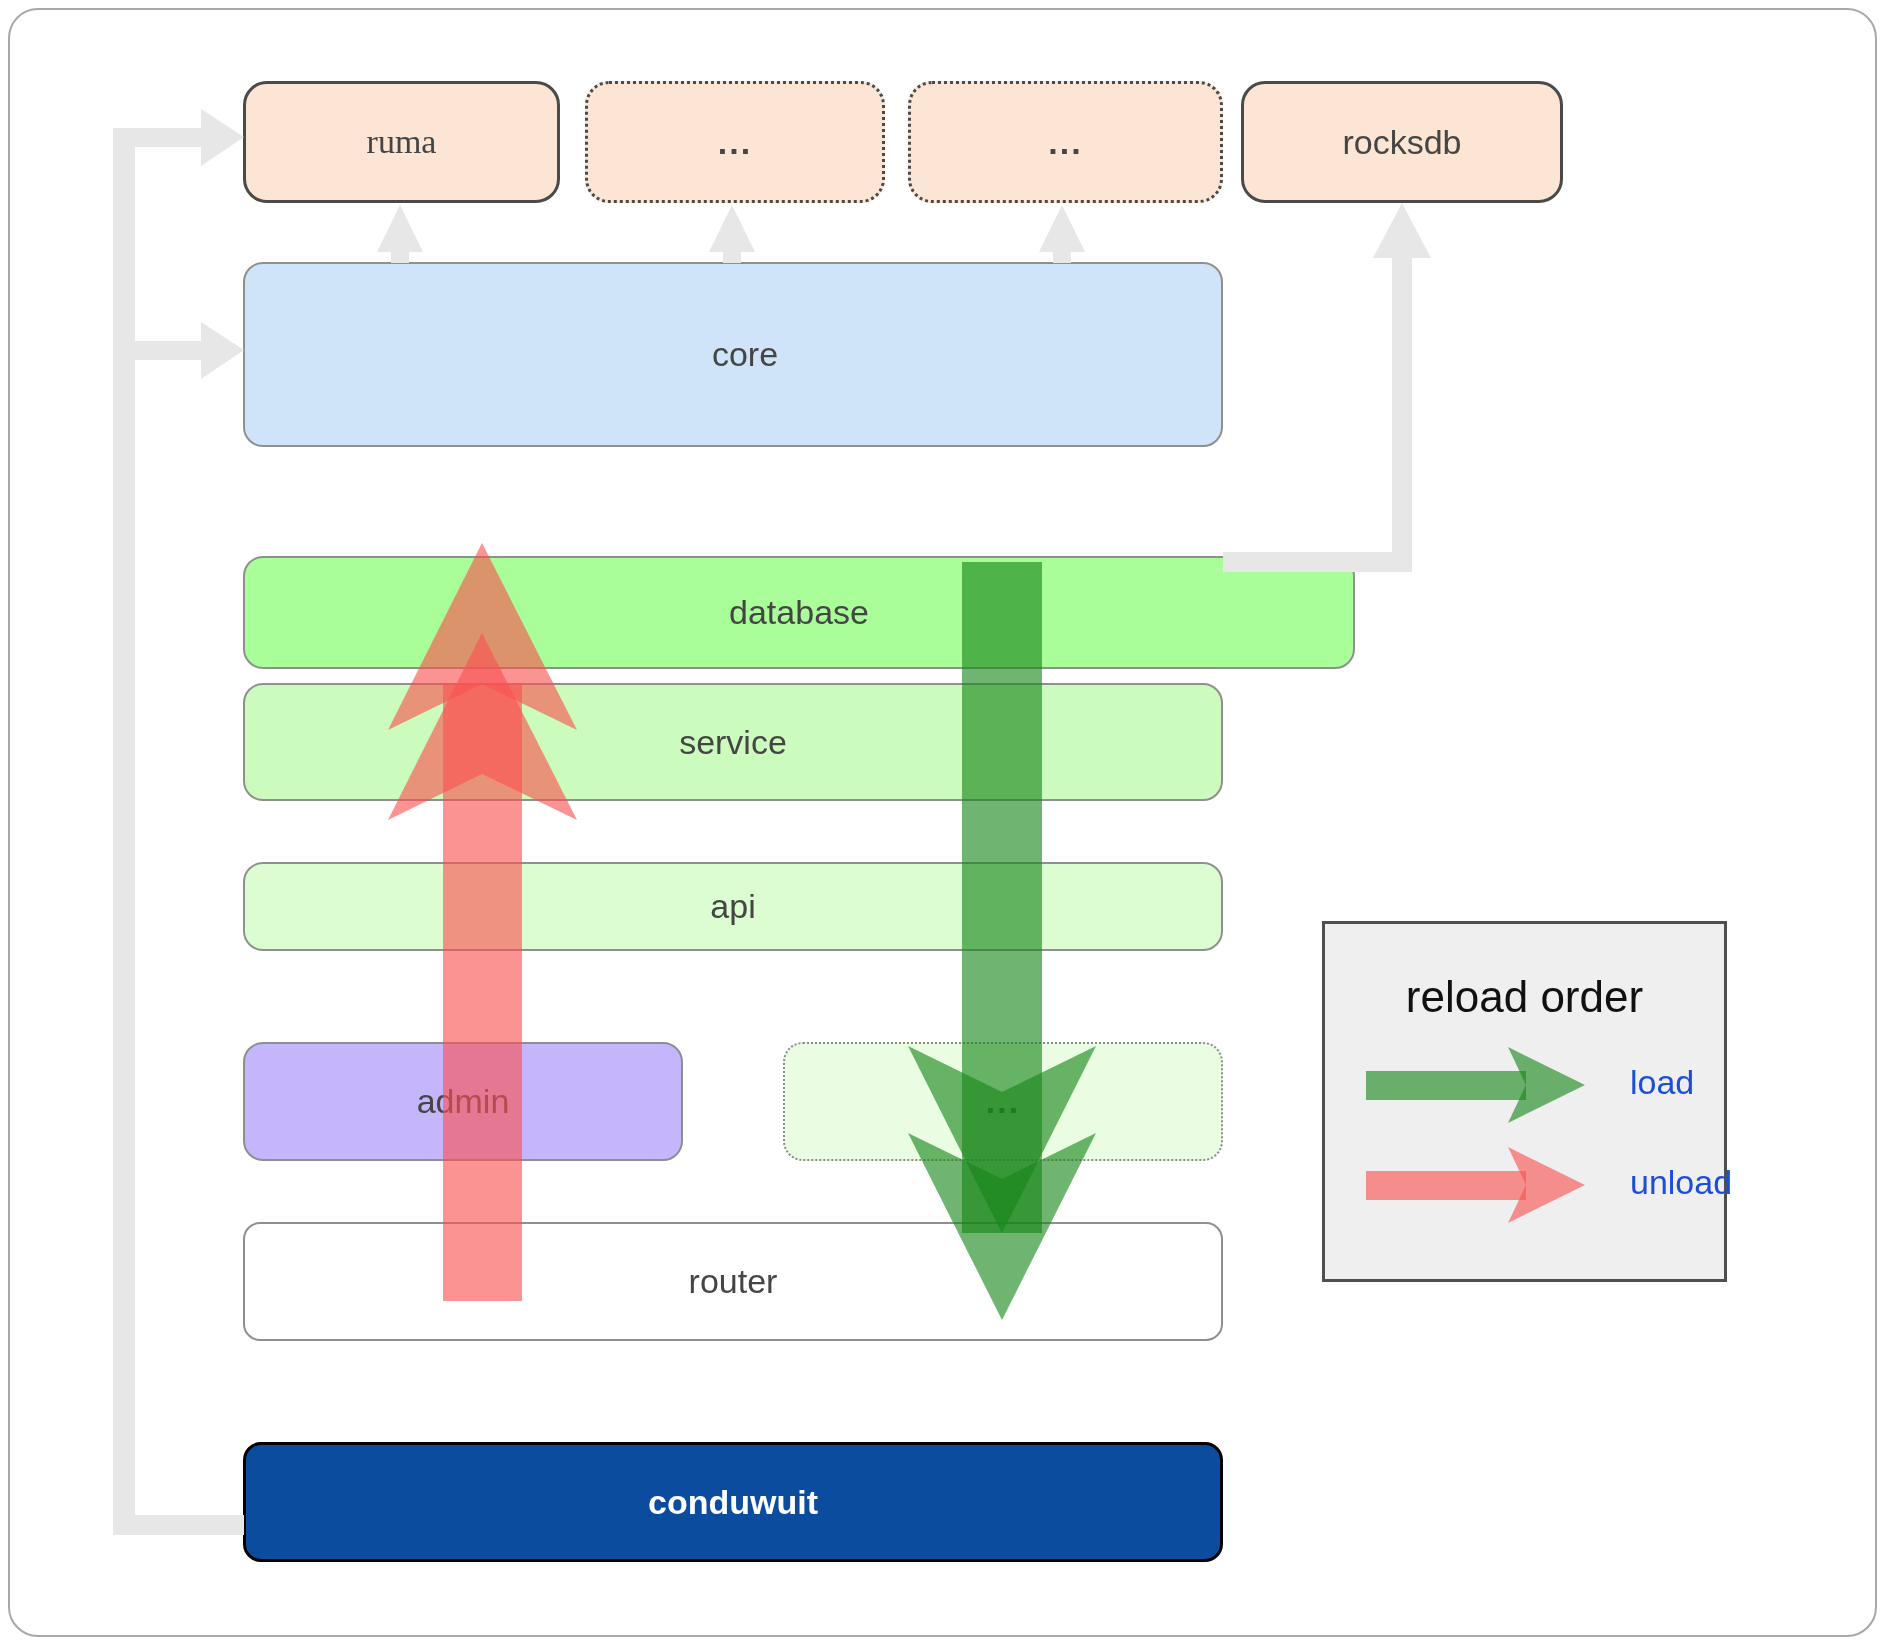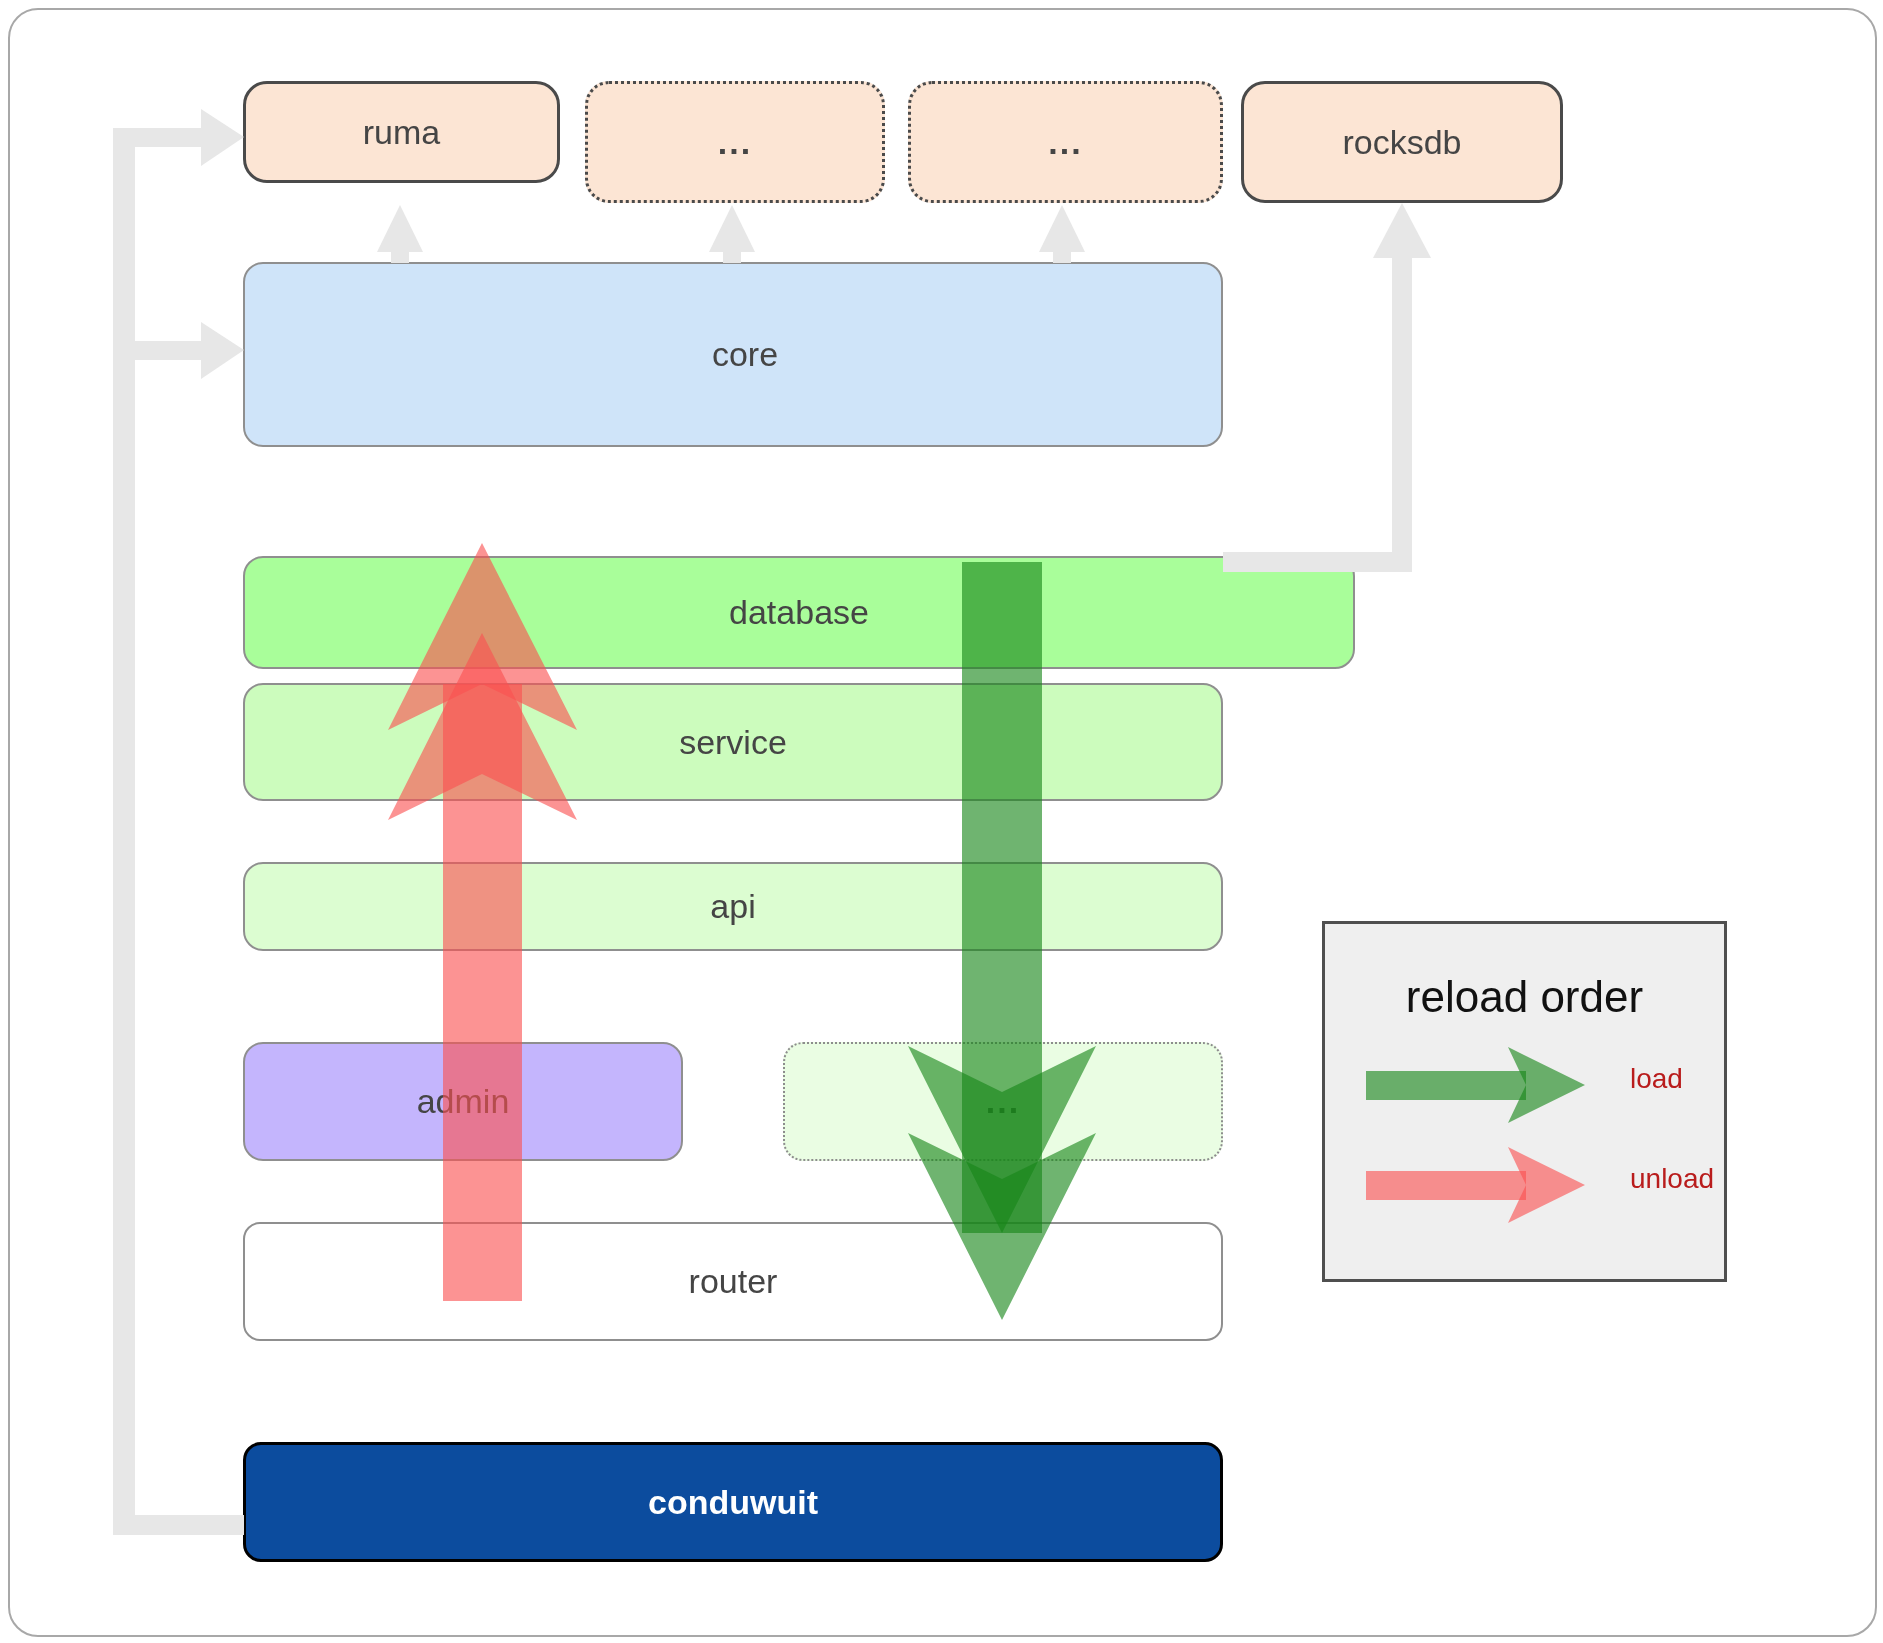--- a/index.html
+++ b/index.html
@@ -9,40 +9,40 @@
          border-radius:30px;}
   .box{position:absolute;box-sizing:border-box;display:flex;align-items:center;justify-content:center;
        font-size:34px;color:#454545;border-radius:20px;}
   .box span{display:block;}
   .top{border-radius:24px;}
   .peach{background:#fce5d4;}
   .solid-dark{border:3px solid #4a4a4a;}
   .dotted-dark{border:3px dotted #4a4a4a;}
   .gray-border{border:2px solid #8f8f8f;}
   .dots{font-weight:700;letter-spacing:2px;}
-  #box-ruma{left:243px;top:81px;width:317px;height:102px;}
+  #box-ruma{left:243px;top:81px;width:317px;height:122px;font-family:Liberation Serif, serif;}
   #box-misc1{left:585px;top:81px;width:300px;height:122px;}
   #box-misc2{left:908px;top:81px;width:315px;height:122px;}
   #box-rocksdb{left:1241px;top:81px;width:322px;height:122px;}
   #box-core{left:243px;top:262px;width:980px;height:185px;background:#cfe4f9;padding-left:24px;}
   #box-database{left:243px;top:508px;width:1112px;height:113px;background:#a9fe9a;margin-top:48px;}
   #box-service{left:243px;top:683px;width:980px;height:118px;background:#ccfcbd;}
   #box-api{left:243px;top:862px;width:980px;height:89px;background:#dcfdd1;}
   #box-admin{left:243px;top:1042px;width:440px;height:119px;background:#c4b5fd;}
   #box-misc3{left:783px;top:1042px;width:440px;height:119px;background:#eafde3;
              border:2px dotted #8d8d8d;}
   #box-router{left:243px;top:1222px;width:980px;height:119px;background:#ffffff;border-radius:17px;}
   #box-conduwuit{left:243px;top:1442px;width:980px;height:120px;background:#0c4c9e;
                  border:3px solid #000;color:#ffffff;font-weight:600;border-radius:18px;}
   .overlay{position:absolute;left:0;top:0;pointer-events:none;}
   .legend{position:absolute;left:1322px;top:921px;width:405px;height:361px;box-sizing:border-box;
           background:#efefef;border:3px solid #4f4f4f;}
   .legend-title{position:absolute;left:0;top:48px;width:100%;text-align:center;
                 font-size:44px;color:#111111;}
-  .legend-label{position:absolute;left:305px;font-size:28px;color:#b91c1c;}
+  .legend-label{position:absolute;left:305px;font-size:34px;color:#1d4ed8;}
   .legend-label.load{top:139px;}
   .legend-label.unload{top:239px;}
 </style>
 </head>
 <body>
 
 <div class="canvas">
   <div class="frame"></div>
 
   <div class="box top peach solid-dark" id="box-ruma">

